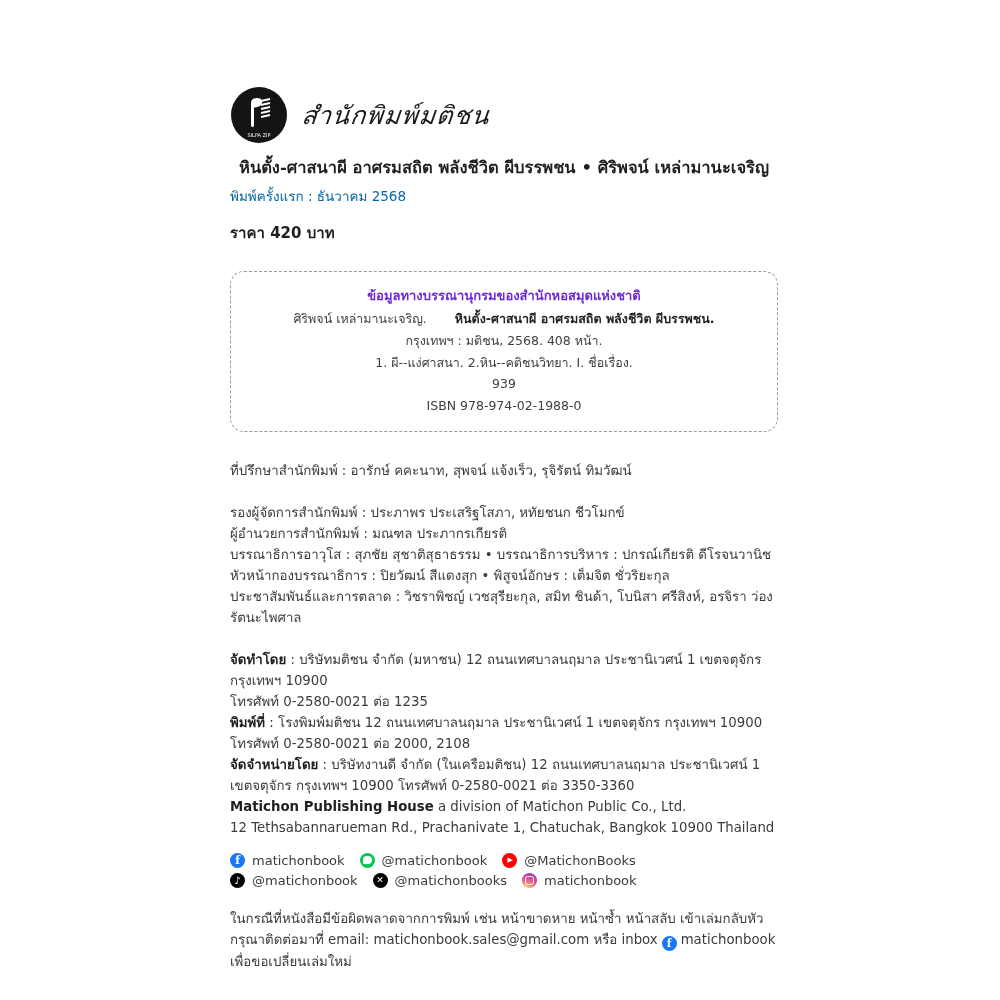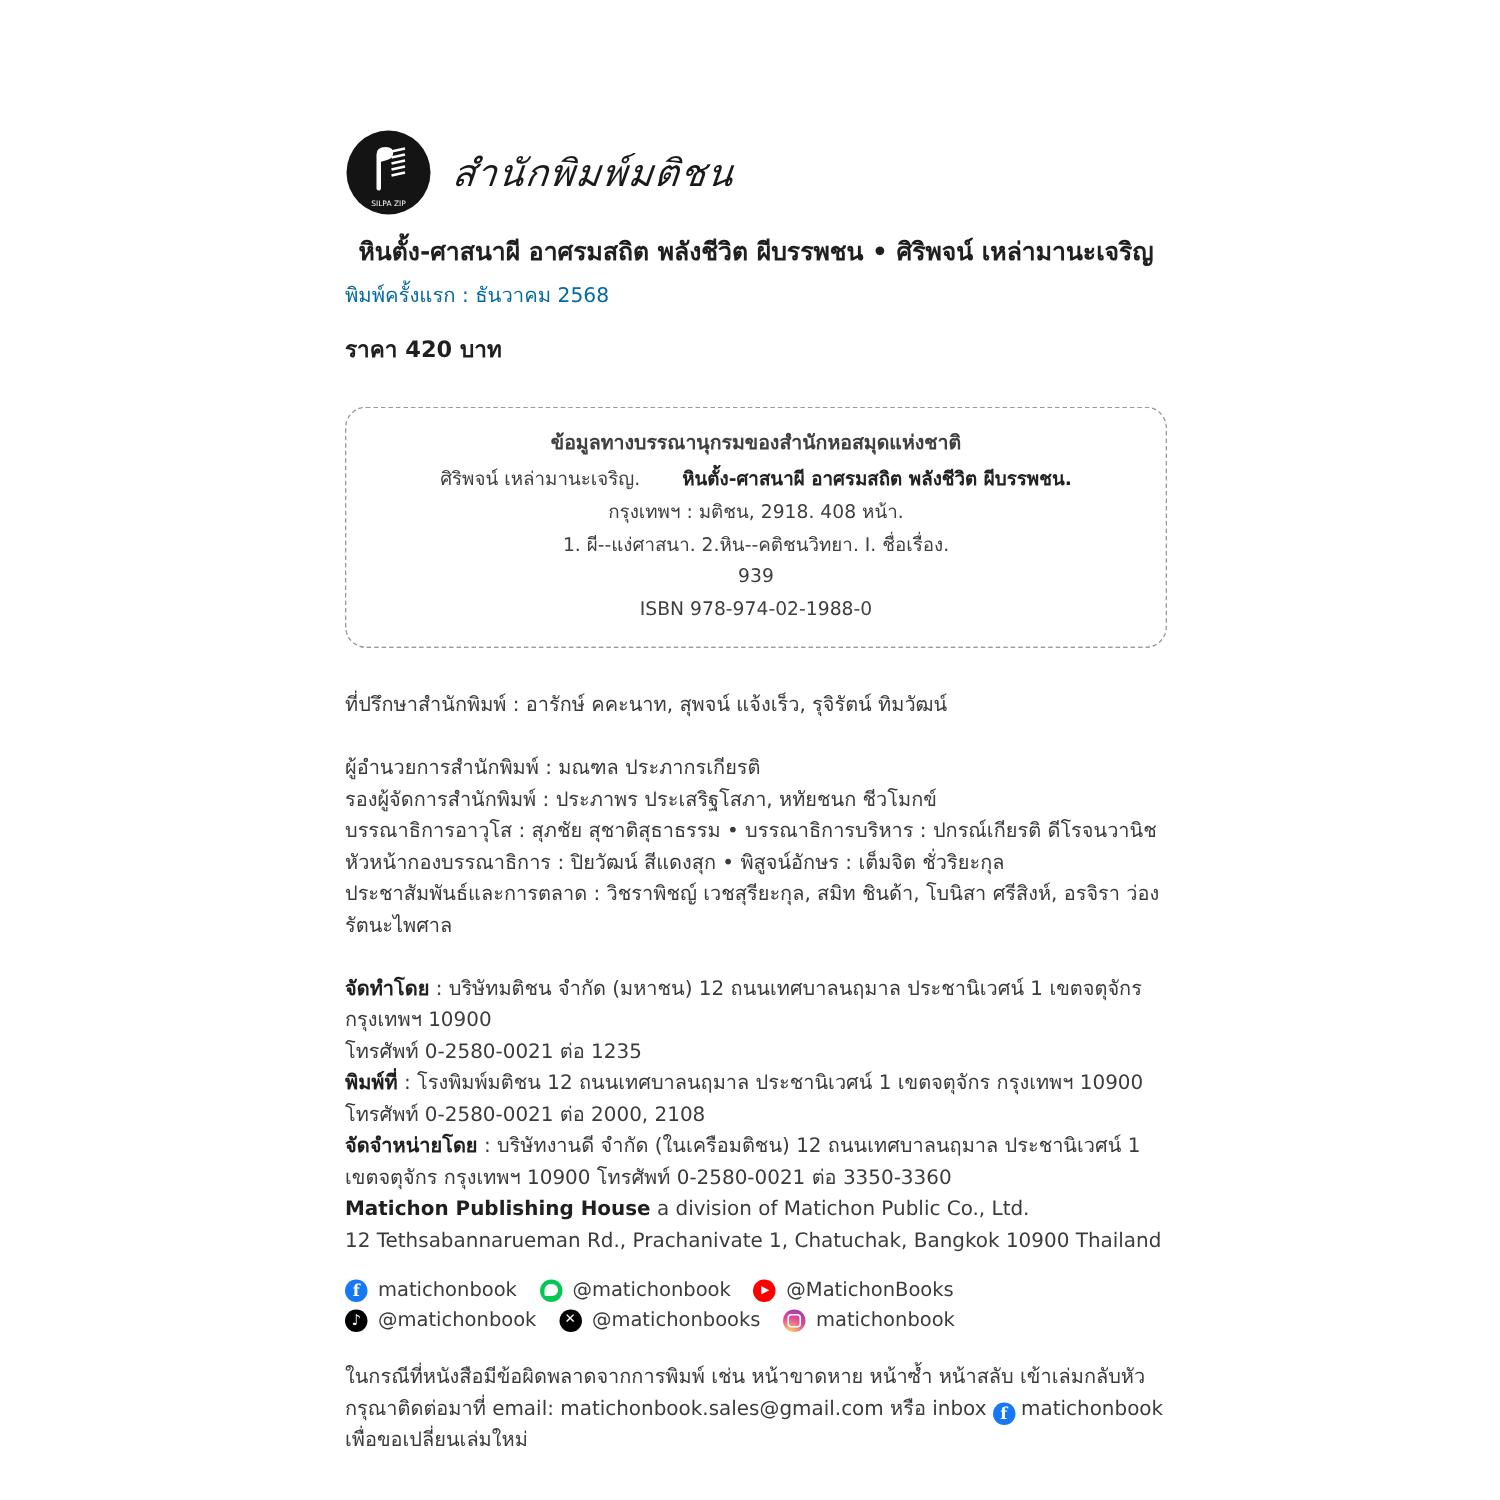--- a/index.html
+++ b/index.html
@@ -16,21 +16,21 @@
 
   .book-title{font-size:16.5px;font-weight:bold;color:#1f1f1f;margin-top:8px;text-align:center;}
   .edition{font-size:13.5px;color:#0369a1;margin-top:5px;}
   .price{font-size:15px;font-weight:bold;color:#1f1f1f;margin-top:14px;}
 
   
   .cip-box{
     margin-top:26px;border:1px dashed #9a9a9a;border-radius:14px;
     padding:13px 18px 14px;text-align:center;font-size:12.5px;line-height:1.75;color:#3f3f3f;
   }
-  .cip-box .hdr{font-weight:bold;color:#404040;font-size:13px;}
+  .cip-box .hdr{font-weight:bold;color:#6d28d9;font-size:13px;}
   .cip-box b{color:#222;margin-left:24px;}
 
   .line{font-size:13.3px;line-height:21px;color:#3b3b3b;}
   .advisors{margin-top:28px;}
   .staff-block{margin-top:21px;}
   .prod-block{margin-top:21px;}
   .line b{color:#1f1f1f;}
 
   
   .social{margin-top:12px;}
@@ -77,31 +77,31 @@
     <div class="brand-script">สำนักพิมพ์มติชน</div>
   </div>
 
   <div class="book-title">หินตั้ง-ศาสนาผี อาศรมสถิต พลังชีวิต ผีบรรพชน • ศิริพจน์ เหล่ามานะเจริญ</div>
   <div class="edition">พิมพ์ครั้งแรก : ธันวาคม 2568</div>
   <div class="price">ราคา 420 บาท</div>
 
   <div class="cip-box">
     <div class="hdr">ข้อมูลทางบรรณานุกรมของสำนักหอสมุดแห่งชาติ</div>
     <div><span>ศิริพจน์ เหล่ามานะเจริญ. </span><b>หินตั้ง-ศาสนาผี อาศรมสถิต พลังชีวิต ผีบรรพชน.</b></div>
-    <div>กรุงเทพฯ : มติชน, 2918. 408 หน้า.</div>
+    <div>กรุงเทพฯ : มติชน, 2568. 408 หน้า.</div>
     <div>1. ผี--แง่ศาสนา.  2.หิน--คติชนวิทยา.  I. ชื่อเรื่อง.</div>
     <div>939</div>
     <div>ISBN 978-974-02-1988-0</div>
   </div>
 
   <div class="line advisors">ที่ปรึกษาสำนักพิมพ์ : อารักษ์ คคะนาท, สุพจน์ แจ้งเร็ว, รุจิรัตน์ ทิมวัฒน์</div>
 
   <div class="staff-block">
+    <div class="line">รองผู้จัดการสำนักพิมพ์ : ประภาพร ประเสริฐโสภา, หทัยชนก ชีวโมกข์</div>
     <div class="line">ผู้อำนวยการสำนักพิมพ์ : มณฑล ประภากรเกียรติ</div>
-    <div class="line">รองผู้จัดการสำนักพิมพ์ : ประภาพร ประเสริฐโสภา, หทัยชนก ชีวโมกข์</div>
     <div class="line">บรรณาธิการอาวุโส : สุภชัย สุชาติสุธาธรรม • บรรณาธิการบริหาร : ปกรณ์เกียรติ ดีโรจนวานิช</div>
     <div class="line">หัวหน้ากองบรรณาธิการ : ปิยวัฒน์ สีแดงสุก • พิสูจน์อักษร : เต็มจิต ชั่วริยะกุล</div>
     <div class="line">ประชาสัมพันธ์และการตลาด : วิชราพิชญ์ เวชสุรียะกุล, สมิท ชินด้า, โบนิสา ศรีสิงห์, อรจิรา ว่องรัตนะไพศาล</div>
   </div>
 
   <div class="prod-block">
     <div class="line"><b>จัดทำโดย</b><span> : บริษัทมติชน จำกัด (มหาชน) 12 ถนนเทศบาลนฤมาล ประชานิเวศน์ 1 เขตจตุจักร กรุงเทพฯ 10900</span></div>
     <div class="line">โทรศัพท์ 0-2580-0021 ต่อ 1235</div>
     <div class="line"><b>พิมพ์ที่</b><span> : โรงพิมพ์มติชน 12 ถนนเทศบาลนฤมาล ประชานิเวศน์ 1 เขตจตุจักร กรุงเทพฯ 10900</span></div>
     <div class="line">โทรศัพท์ 0-2580-0021 ต่อ 2000, 2108</div>

